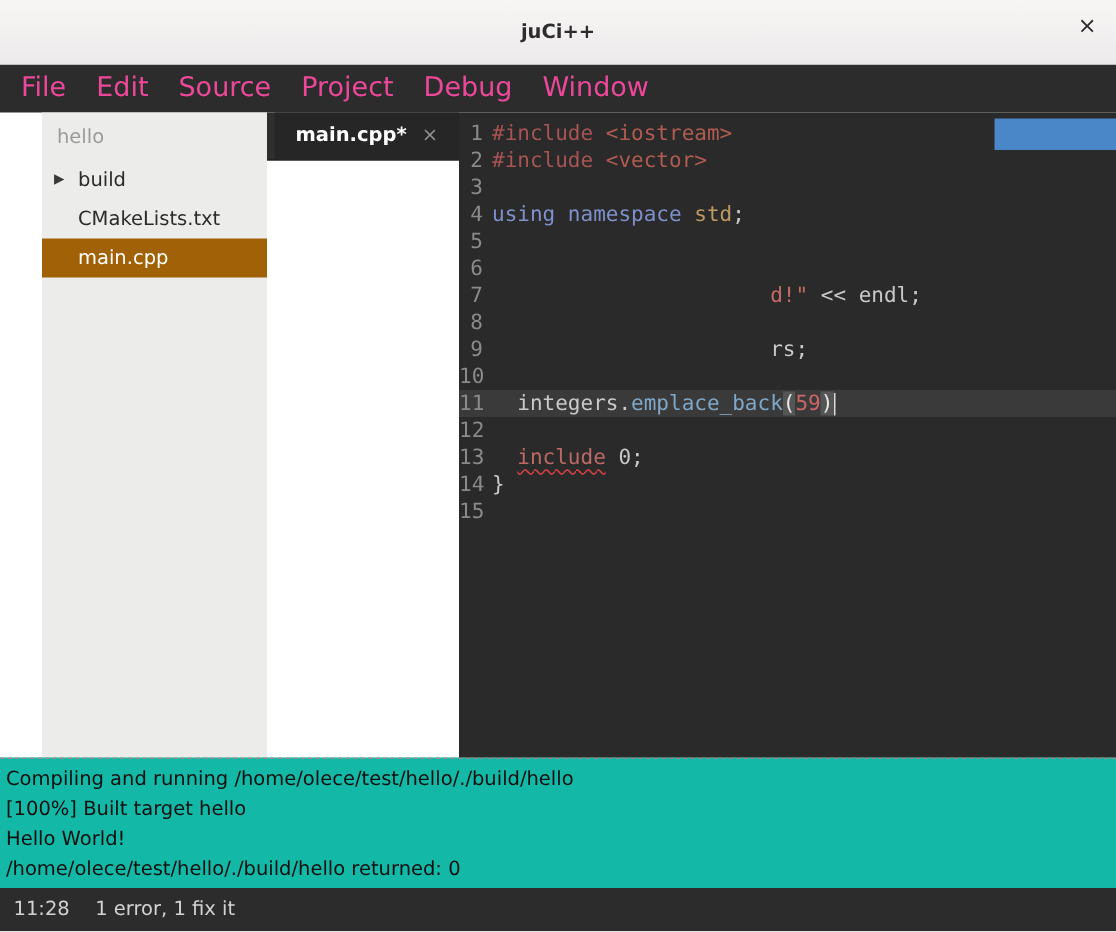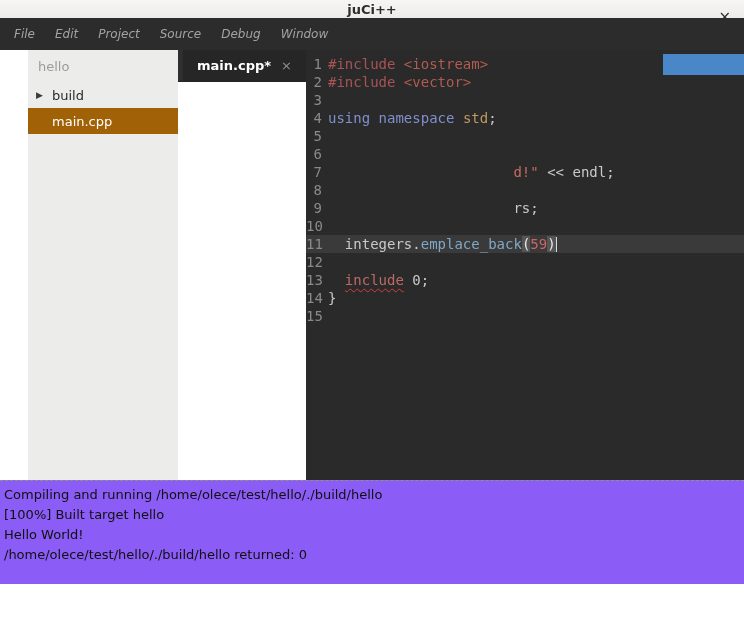--- a/index.html
+++ b/index.html
@@ -1,26 +1,26 @@
 <!DOCTYPE html>
 <html><head>
 <meta charset="utf-8">
 <style>
   * { margin:0; padding:0; box-sizing:border-box; }
   html,body { width:744px; height:621px; font-family:"DejaVu Sans", sans-serif; }
   .window { width:744px; height:621px; display:flex; flex-direction:column; overflow:hidden; background:#fff; }
 
   
-  .titlebar { height:18px; flex:none; background:linear-gradient(#f7f6f5,#eceaea); position:relative;
+  .titlebar { height:43px; flex:none; background:linear-gradient(#f7f6f5,#eceaea); position:relative;
               display:flex; align-items:center; justify-content:center; font-size:13px; font-weight:bold; color:#2d2d2d; }
   .close-btn { position:absolute; right:13px; top:9px; font-size:15px; font-weight:normal; color:#2d2d2d; line-height:16px; cursor:default; }
 
   
   .menubar { height:32px; flex:none; background:#2c2c2c; display:flex; align-items:center; padding:0 4px; }
-  .menu-item { padding:0 10px; font-size:12px; color:#a3a3a3; line-height:32px;font-style:italic; }
+  .menu-item { padding:0 10px; font-size:18px; color:#ec4899; line-height:32px; }
 
   
   .content { flex:none; height:430px; display:flex;margin-left:28px; }
 
   
   .sidebar { width:150px; flex:none; background:#ececeb; font-size:13px; color:#2b2b2b; }
   .project-label { padding:9px 10px 8px; color:#9b9b9b; }
   .tree-row { height:26px; display:flex; align-items:center; padding-left:8px; }
   .tree-row.selected { background:#a16207; color:#fff; }
   .expander { width:16px; flex:none; font-size:9px; color:#3a3a3a; }
@@ -57,55 +57,59 @@
   
   .tooltip { position:absolute; left:20px; top:81px; width:190px; background:#3e3e3e; padding:6px 9px;
              font-family:"DejaVu Sans", sans-serif; font-size:12px; color:#c6c6c6;
              box-shadow:0 2px 6px rgba(0,0,0,0.45); z-index:5; }
   .tt-error-label { color:#d26868; }
   .tt-msg { margin-top:6px; }
   .tt-fixit { margin-top:16px; }
   .tt-insert { margin-top:6px; }
 
   
-  .console { flex:none; height:104px; background:#8b5cf6; border-top:1px dashed #8f8f8f;
+  .console { flex:none; height:87px; background:#14b8a6; border-top:1px dashed #8f8f8f;
              padding:4px; font-size:13px; line-height:20px; color:#101010; }
   .console-line { white-space:pre; }
 
   
   .statusbar { flex:none; height:29px; background:#2c2c2c; display:flex; align-items:center;
                padding:0 9px; gap:17px; font-size:13px; color:#d2d2d2; }
 </style>
 </head>
 <body>
 
 <div class="window">
 
   <div class="titlebar">
     <span>juCi++</span>
     <span class="close-btn">×</span>
   </div>
 
   <div class="menubar">
       <span class="menu-item">File</span>
       <span class="menu-item">Edit</span>
+      <span class="menu-item">Source</span>
       <span class="menu-item">Project</span>
-      <span class="menu-item">Source</span>
       <span class="menu-item">Debug</span>
       <span class="menu-item">Window</span>
     </div>
 
   <div class="content">
 
     <div class="sidebar">
       <div class="project-label">hello</div>
       <div id="tree">
           <div class="tree-row">
             <span class="expander">▶</span>
             <span>build</span>
+          </div>
+          <div class="tree-row">
+            <span class="expander"></span>
+            <span>CMakeLists.txt</span>
           </div>
           <div class="tree-row selected">
             <span class="expander"></span>
             <span>main.cpp</span>
           </div>
         </div>
     </div>
 
     <div class="editor-pane">
       <div class="tabbar">
@@ -186,14 +190,18 @@
 
   </div>
 
   <div class="console" id="console">
       <div class="console-line">Compiling and running /home/olece/test/hello/./build/hello</div>
       <div class="console-line">[100%] Built target hello</div>
       <div class="console-line">Hello World!</div>
       <div class="console-line">/home/olece/test/hello/./build/hello returned: 0</div>
     </div>
 
+  <div class="statusbar">
+    <span>11:28</span>
+    <span>1 error, 1 fix it</span>
+  </div>
 
 </div>
 
 </body></html>

